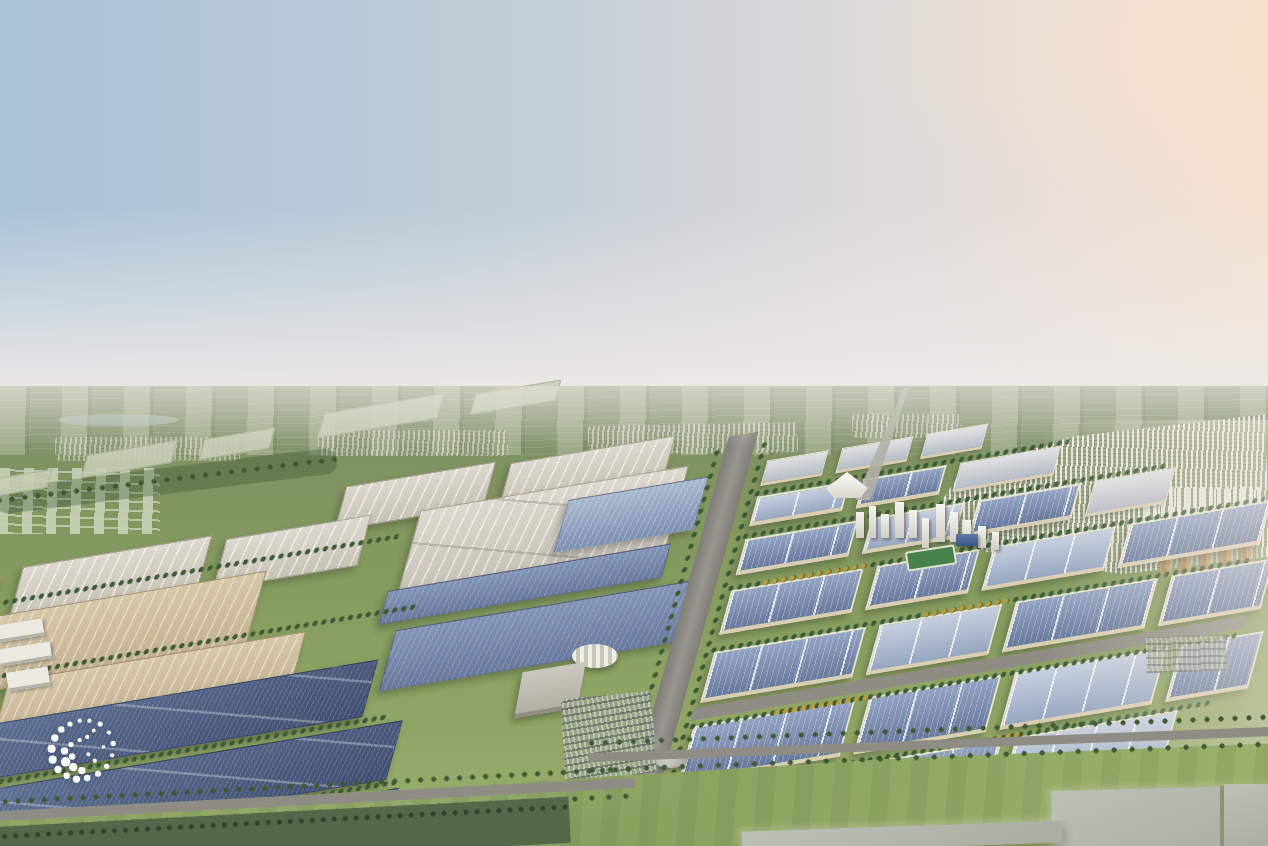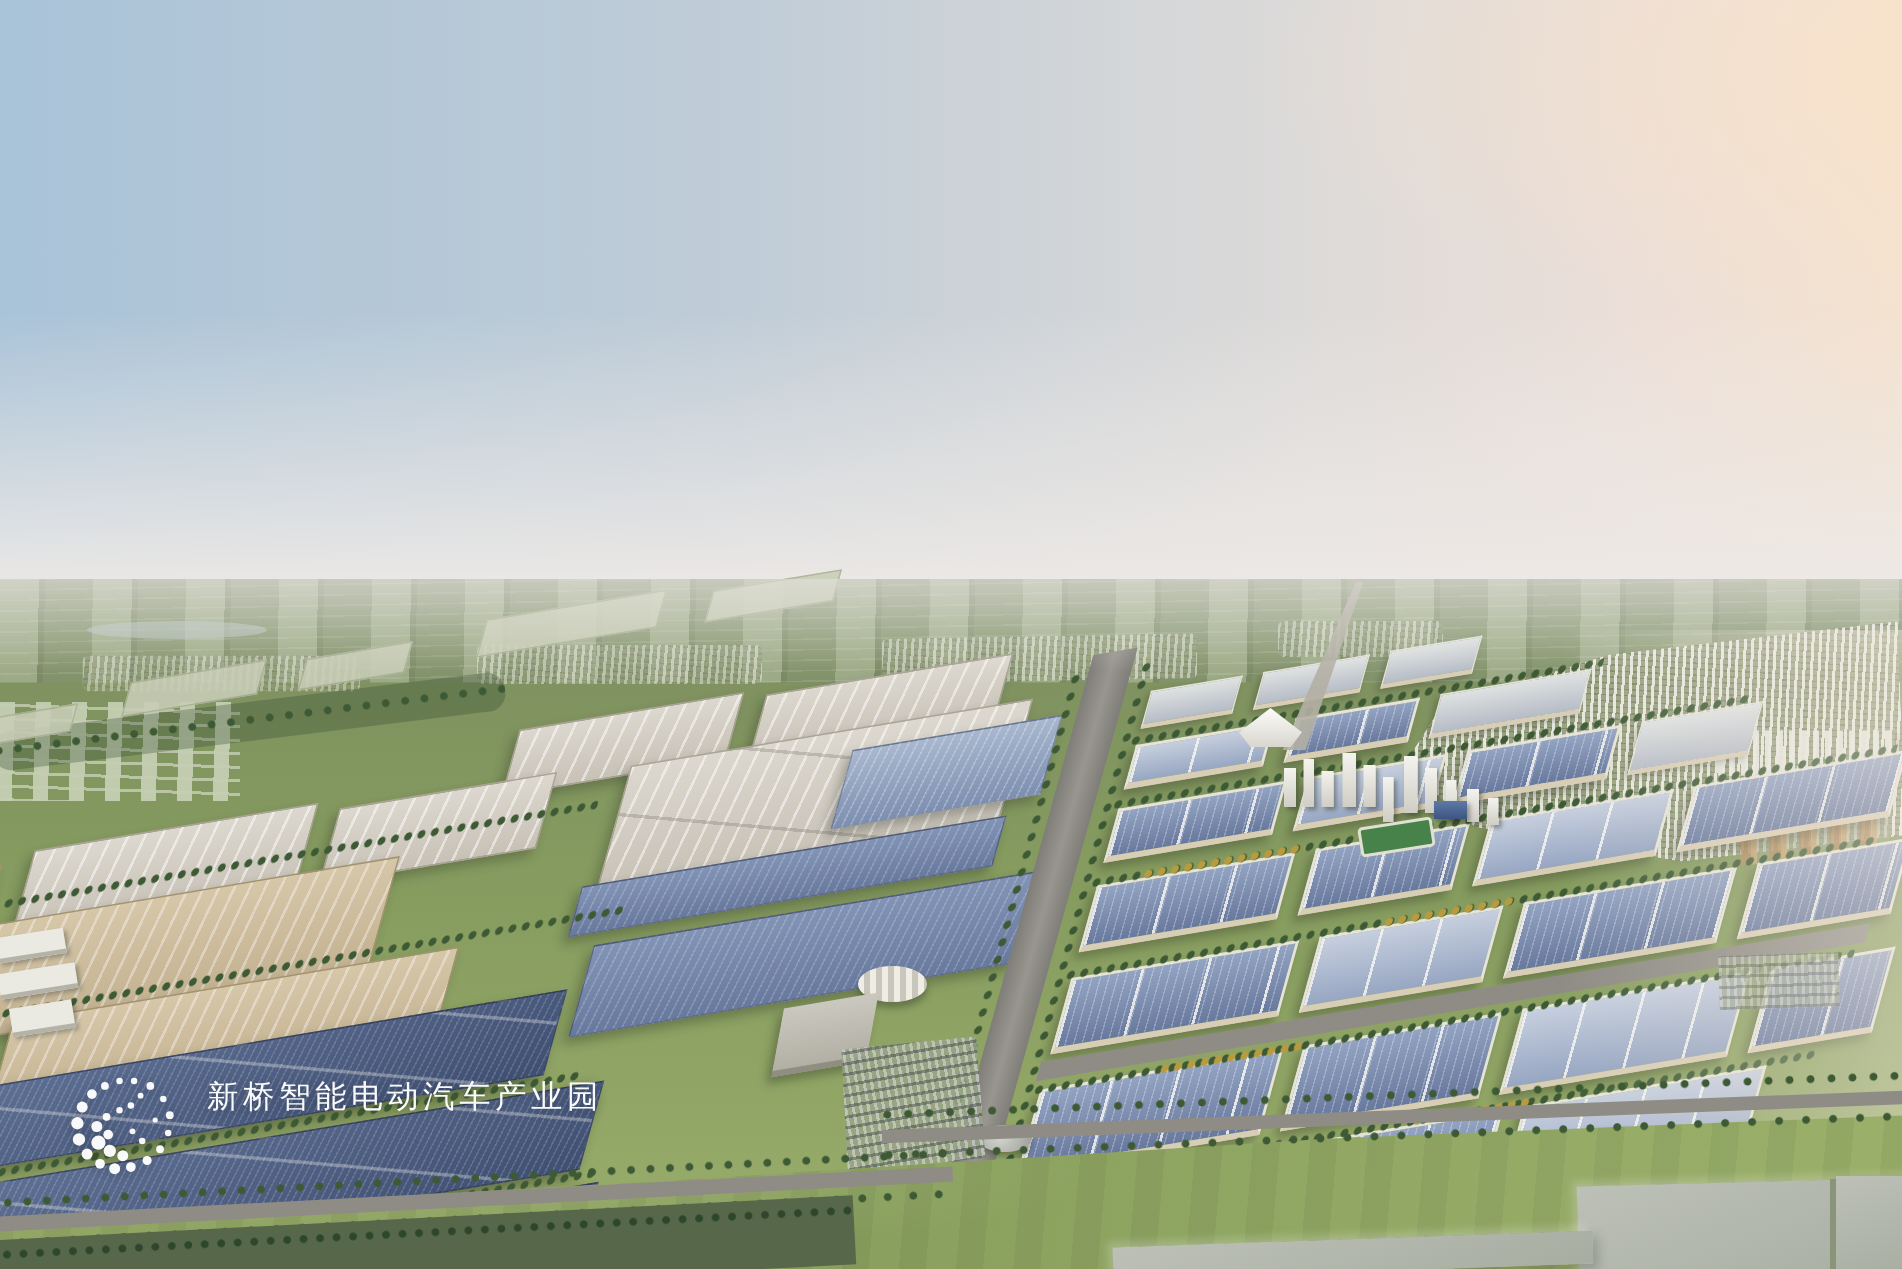--- a/index.html
+++ b/index.html
@@ -355,17 +355,16 @@
         <circle cx="19" cy="37" r="3.4"></circle>
         <circle cx="25" cy="31" r="2.4"></circle>
       <circle cx="33" cy="27" r="2"></circle>
         <circle cx="40" cy="24" r="2"></circle>
         <circle cx="46" cy="18" r="1.8"></circle>
       <circle cx="55" cy="33" r="1.6"></circle>
         <circle cx="47" cy="46" r="2"></circle>
         <circle cx="41" cy="40" r="1.8"></circle>
     </svg>
     <div>
-      <div id="subtitle">新桥智能电动汽车产业园</div>
     </div>
   </div>
 
 </div>
 
 </body></html>

